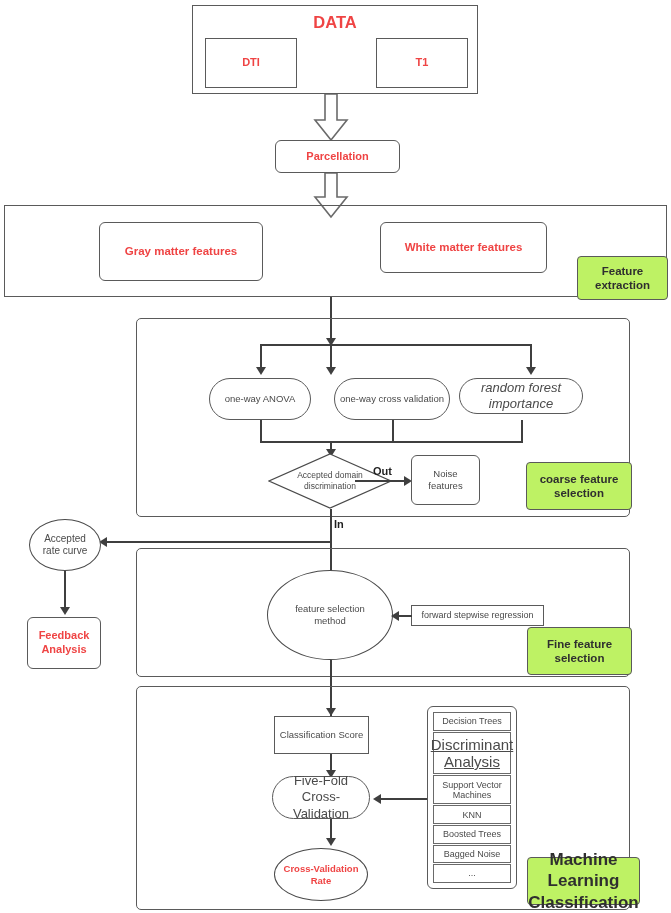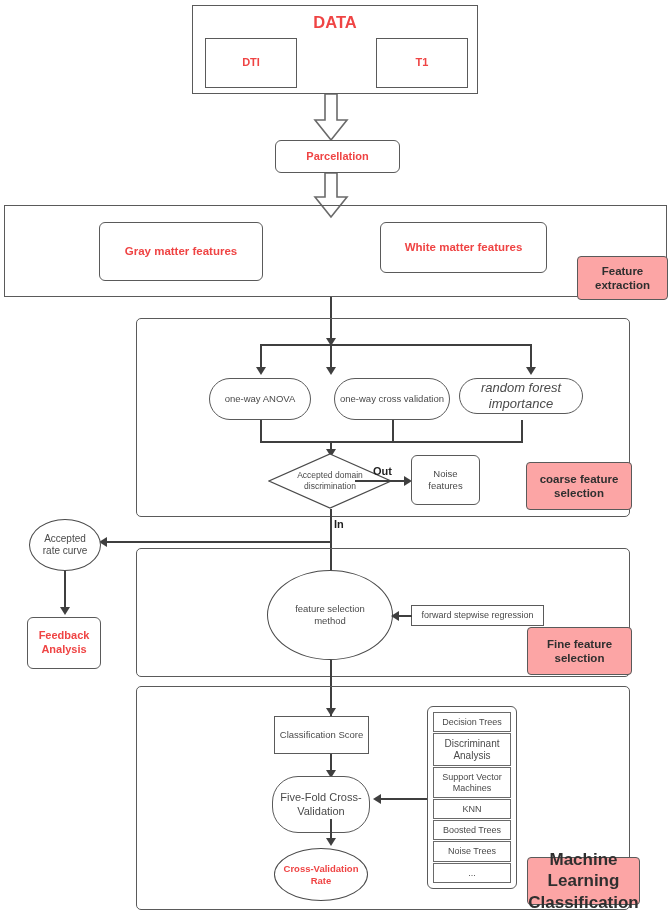--- a/index.html
+++ b/index.html
@@ -56,21 +56,21 @@
     box-sizing:border-box;
     border:1.6px solid #5a5a5a;
     background:transparent;
   }
   .bold{font-weight:bold;color:#ef4444;}
   .lbl-box{
     position:absolute;
     box-sizing:border-box;
     border:1.6px solid #5a5a5a;
     border-radius:4px;
-    background:#fca5a5;
+    background:#bef264;
     display:flex;align-items:center;justify-content:center;
     text-align:center;
     font-weight:bold;
     color:#2f2f2f;
     line-height:1.25;
   }
   
   .diamond-wrap{position:absolute;}
   .diamond-shape{
     position:absolute;left:0;top:0;width:100%;height:100%;
@@ -272,21 +272,21 @@
 
   <div class="section" style="left:136px;top:686px;width:494px;height:224px;"></div>
 
   <div class="node rect" style="left:274px;top:716px;width:95px;height:38px;font-size:9.5px;align-items:center;">
     <span>Classification Score</span>
   </div>
 
   <div class="ln lnv" style="left:330px;top:754px;height:22px;"></div>
   <div class="ah ah-down" style="left:326px;top:770px;"></div>
 
-  <div class="node stadium" style="left:272px;top:776px;width:98px;height:57px;font-size:11px;">
+  <div class="node stadium" style="left:272px;top:776px;width:98px;height:43px;font-size:13px;">
     <span>
       <span>Five-Fold Cross-</span><br>
       <span>Validation</span>
     </span>
   </div>
 
   <div class="ln lnv" style="left:330px;top:819px;height:25px;"></div>
   <div class="ah ah-down" style="left:326px;top:838px;"></div>
 
   <div class="node ellipse" style="left:274px;top:848px;width:94px;height:53px;font-size:9.5px;">
@@ -296,34 +296,34 @@
     </span>
   </div>
 
   <div class="ln lnh" style="left:380px;top:798px;width:47px;"></div>
   <div class="ah ah-left" style="left:373px;top:794px;"></div>
 
   <div class="clf-outer" style="left:427px;top:706px;width:90px;height:183px;">
     <div class="clf-item" style="font-size:9px;">
       <span>Decision Trees</span>
     </div>
-    <div class="clf-item" style="font-size:10px;">
+    <div class="clf-item" style="font-size:15px;text-decoration:underline;">
       <span>Discriminant Analysis</span>
     </div>
     <div class="clf-item" style="font-size:9px;text-align:center;">
       <span>Support Vector Machines</span>
     </div>
     <div class="clf-item" style="font-size:9px;">
       <span>KNN</span>
     </div>
     <div class="clf-item" style="font-size:9px;">
       <span>Boosted Trees</span>
     </div>
     <div class="clf-item" style="font-size:9px;">
-      <span>Noise Trees</span>
+      <span>Bagged Noise</span>
     </div>
     <div class="clf-item" style="font-size:9px;">
       <span>...</span>
     </div>
   </div>
 
   <div class="lbl-box" style="left:527px;top:857px;width:113px;height:48px;font-size:17px;">
     <span>
       <span>Machine Learning</span><br>
       <span>Classification</span>

